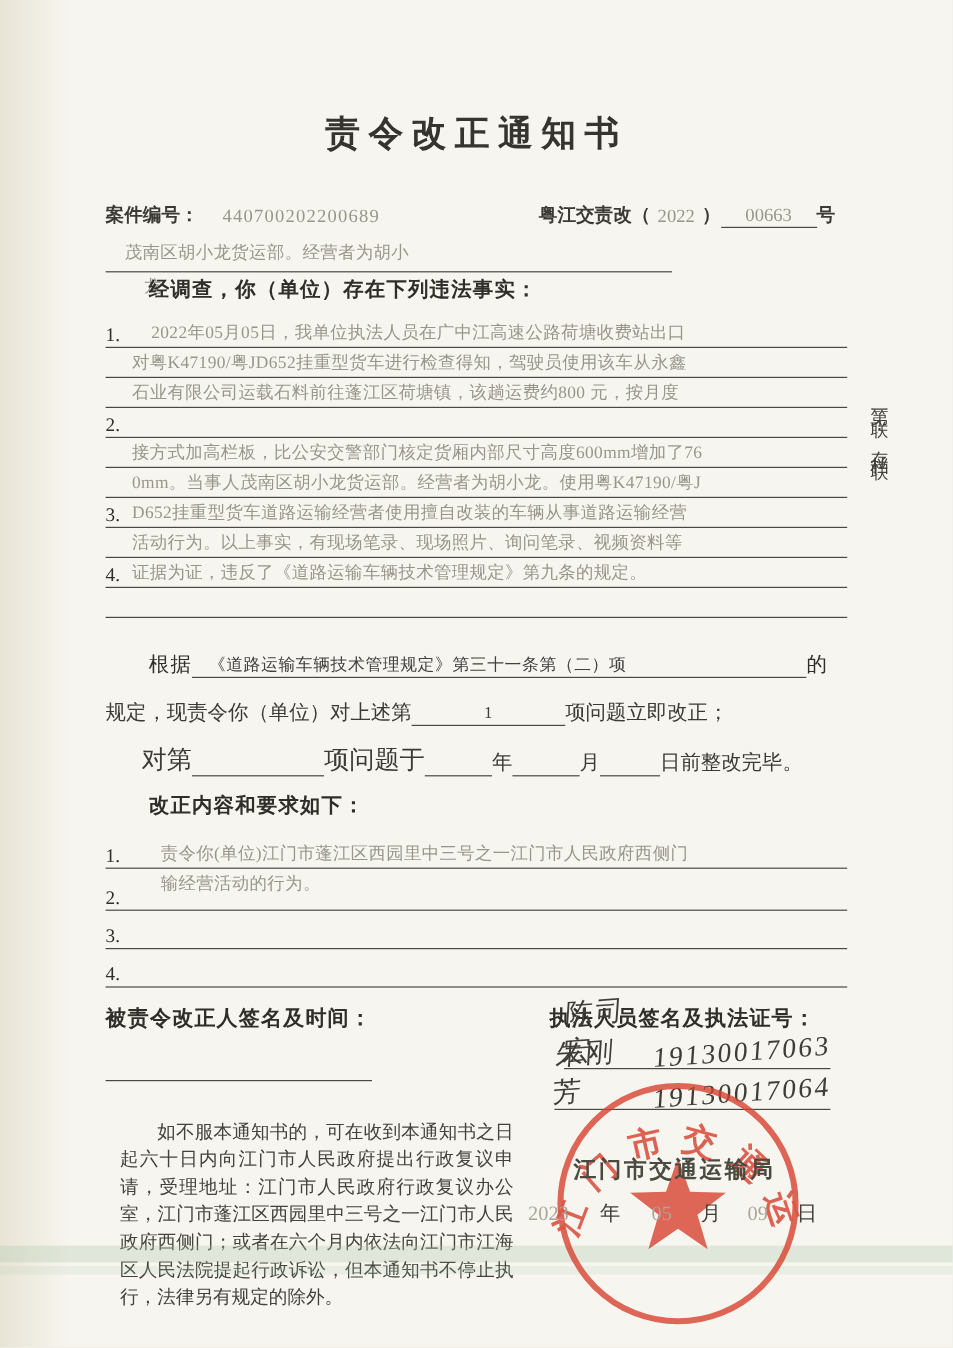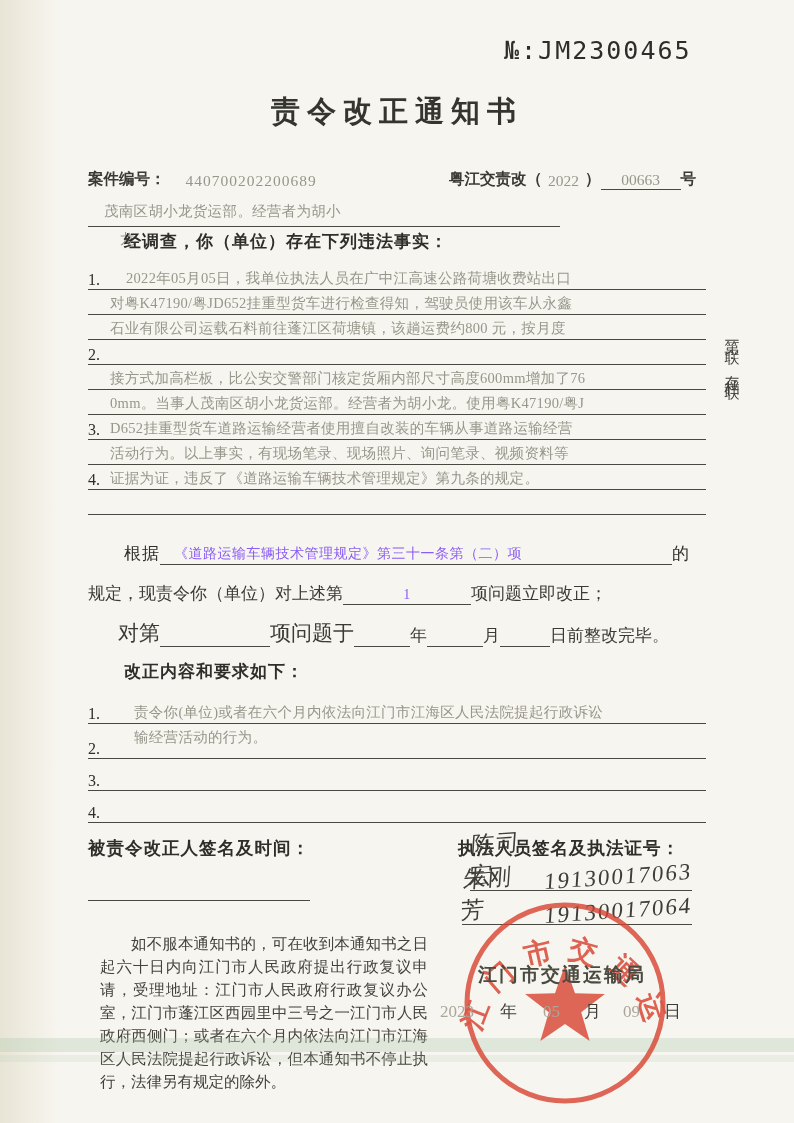--- a/index.html
+++ b/index.html
@@ -16,38 +16,37 @@
   .lbl{font-size:15.5px;}
   .row{display:flex;align-items:flex-end;}
   .uline{border-bottom:1.6px solid #4a4941;}
   .frow{position:absolute;left:88px;width:618px;height:25px;display:flex;align-items:flex-end;
         border-bottom:1.6px solid #4a4941;}
   .fno{width:22px;font-size:16px;color:#2f2e2a;flex:0 0 22px;}
   .ftext{font-size:14.5px;color:#98968b;white-space:nowrap;letter-spacing:.3px;line-height:22px;}
   .indent{padding-left:16px;margin-top:33px;}
   .heading{font-size:17px;font-weight:bold;color:#2f2e2a;letter-spacing:1px;}
   .fill{border-bottom:1.6px solid #4a4941;display:flex;align-items:flex-end;}
-  .filltext{font-size:14px;color:#8b5cf6;white-space:nowrap;letter-spacing:.5px;padding:0 4px 1px 14px;margin-top:48px;}
+  .filltext{font-size:14px;color:#404040;white-space:nowrap;letter-spacing:.5px;padding:0 4px 1px 14px;margin-top:48px;}
   .hw{font-size:23px;color:#3e3d38;display:inline-block;transform:rotate(-4deg) skewX(-8deg);
       letter-spacing:2px;}
   .footer-note{font-size:15.5px;line-height:23px;color:#43423c;text-align:justify;text-indent:2em;}
   .vtag{writing-mode:vertical-rl;font-size:15px;letter-spacing:5px;color:#3f3e39;}
   .greenband{position:absolute;left:0;width:100%;}
   .datechar{font-size:17px;color:#3e3d36;}
   .datenum{font-size:17px;color:#aaa69a;}
   .agency{font-size:19px;letter-spacing:2px;color:#4b4a40;font-weight:600;}
   .stampwrap{opacity:.88;}
 </style>
 </head>
 <body>
 
 <div class="paper">
   <div class="scanband"></div>
 
-  <div class="abs serial" style="left:504px;top:36px;">№:JM2300465</div>
 
   <div class="abs title" style="left:0;top:92px;">责令改正通知书</div>
 
   <div class="abs row" style="left:88px;top:166px;height:24px;">
     <span class="lbl dark" style="font-weight:bold;">案件编号：</span>
     <span class="lbl ink" style="margin-left:20px;letter-spacing:1px;">440700202200689</span>
   </div>
   <div class="abs row" style="left:449px;top:166px;height:24px;">
     <span class="lbl dark" style="font-weight:bold;">粤江交责改（</span>
     <span class="lbl ink" style="margin:0 6px;">2022</span>
@@ -126,21 +125,21 @@
     <span class="fill" style="width:56px;height:28px;"></span>
     <span style="font-size:17px;">月</span>
     <span class="fill" style="width:50px;height:28px;"></span>
     <span style="font-size:17px;">日前整改完毕。</span>
   </div>
 
   <div class="abs heading" style="left:124px;top:660px;">改正内容和要求如下：</div>
 
   <div class="frow" style="top:697px;height:26px;">
     <span class="fno">1.</span>
-    <span class="ftext" style="padding-left:24px;">责令你(单位)或者在六个月内依法向江门市江海区人民法院提起行政诉讼</span>
+    <span class="ftext" style="padding-left:24px;">责令你(单位)江门市蓬江区西园里中三号之一江门市人民政府西侧门</span>
   </div>
   <div class="abs ftext" style="left:110px;top:726px;margin-left:24px;">输经营活动的行为。</div>
   <div class="frow" style="top:732px;height:26px;">
     <span class="fno">2.</span>
   </div>
   <div class="frow" style="top:764px;height:26px;">
     <span class="fno">3.</span>
   </div>
   <div class="frow" style="top:796px;height:26px;">
     <span class="fno">4.</span>

